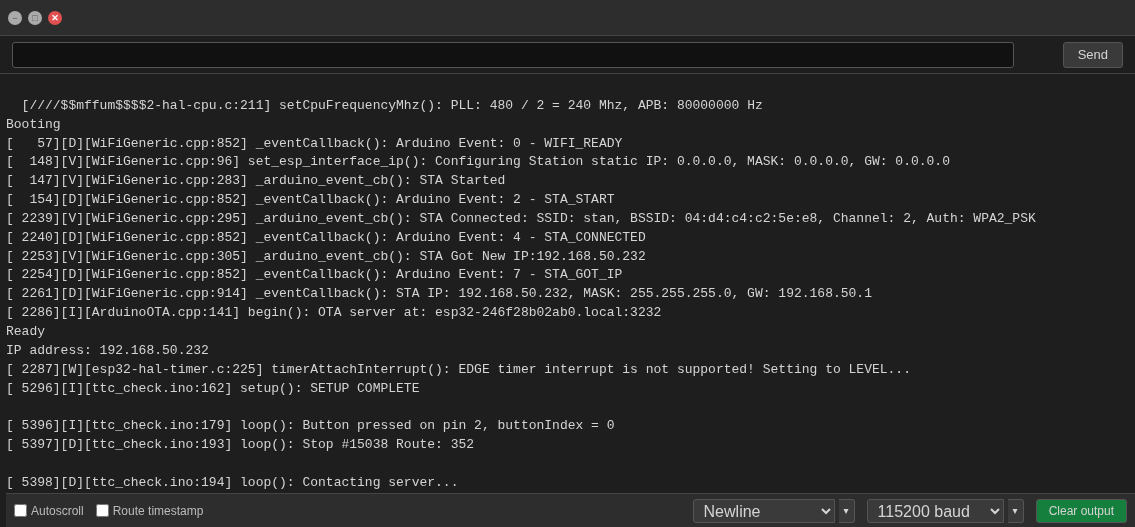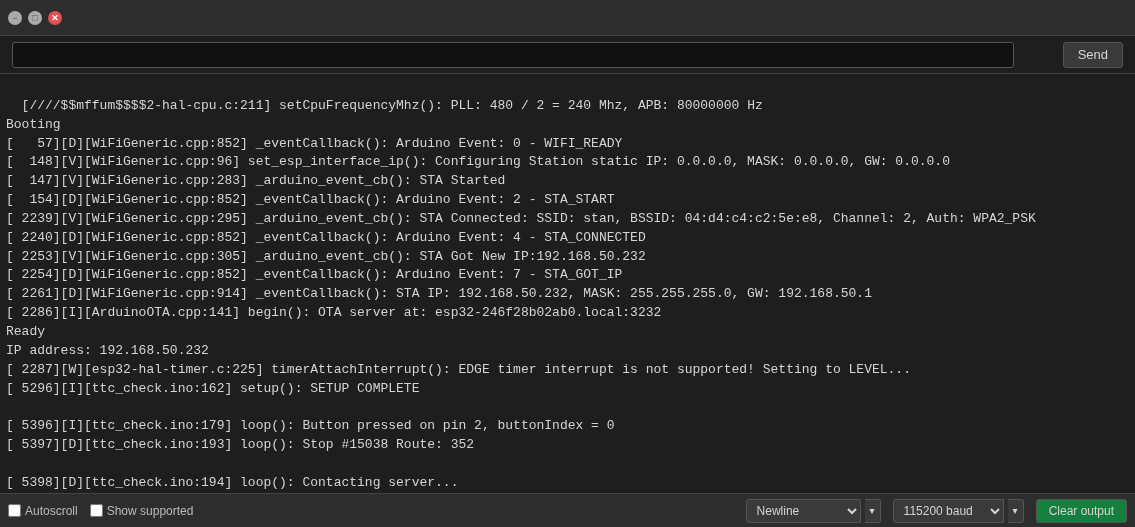--- a/index.html
+++ b/index.html
@@ -113,20 +113,21 @@
     
     #bottom-bar {
       display: flex;
       align-items: center;
       background: #2d2d2d;
       border-top: 1px solid #444;
       height: 34px;
       padding: 0 8px;
       flex-shrink: 0;
       gap: 12px;
+      margin-left: 6px;
     }
     .checkbox-label {
       display: flex;
       align-items: center;
       gap: 4px;
       font-family: sans-serif;
       font-size: 12px;
       color: #bbb;
       cursor: pointer;
     }
@@ -140,21 +141,21 @@
       align-items: center;
       gap: 4px;
     }
     .dropdown-select {
       background: #3a3a3a;
       color: #d4d4d4;
       border: 1px solid #555;
       border-radius: 3px;
       padding: 2px 6px;
       font-family: sans-serif;
-      font-size: 12px;
+      font-size: 16px;
       cursor: pointer;
       height: 24px;
     }
     .dropdown-arrow-btn {
       background: #3a3a3a;
       color: #d4d4d4;
       border: 1px solid #555;
       border-left: none;
       border-radius: 0 3px 3px 0;
       padding: 2px 5px;
@@ -219,21 +220,21 @@
 [ 5403][V][ssl_client.cpp:62] start_ssl_client(): Free internal heap before TLS 252852</span>
 </div>
 
 <div id="bottom-bar">
   <label class="checkbox-label">
     <input type="checkbox" style="">
     <span>Autoscroll</span>
   </label>
   <label class="checkbox-label">
     <input type="checkbox" style="">
-    <span>Show supported</span>
+    <span>Route timestamp</span>
   </label>
 
   <div id="spacer"></div>
 
   <div class="dropdown-wrapper">
     <select class="dropdown-select dropdown-select-joined">
       <option>Newline</option>
       <option>No line ending</option>
       <option>Carriage return</option>
       <option>Both NL &amp; CR</option>

